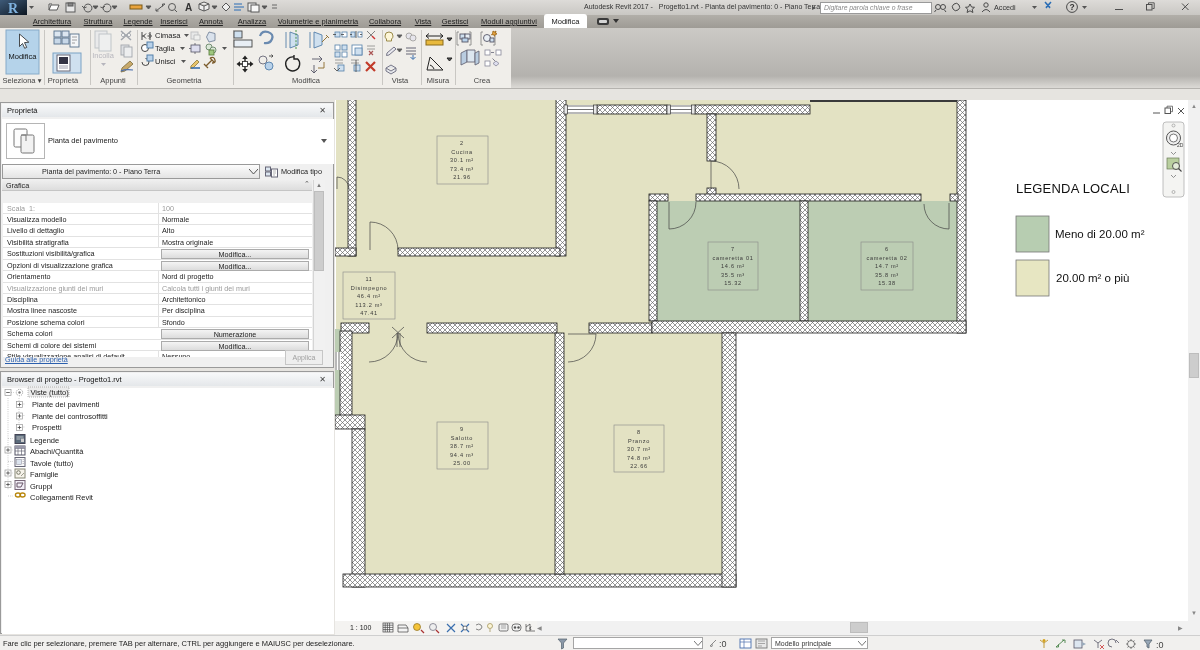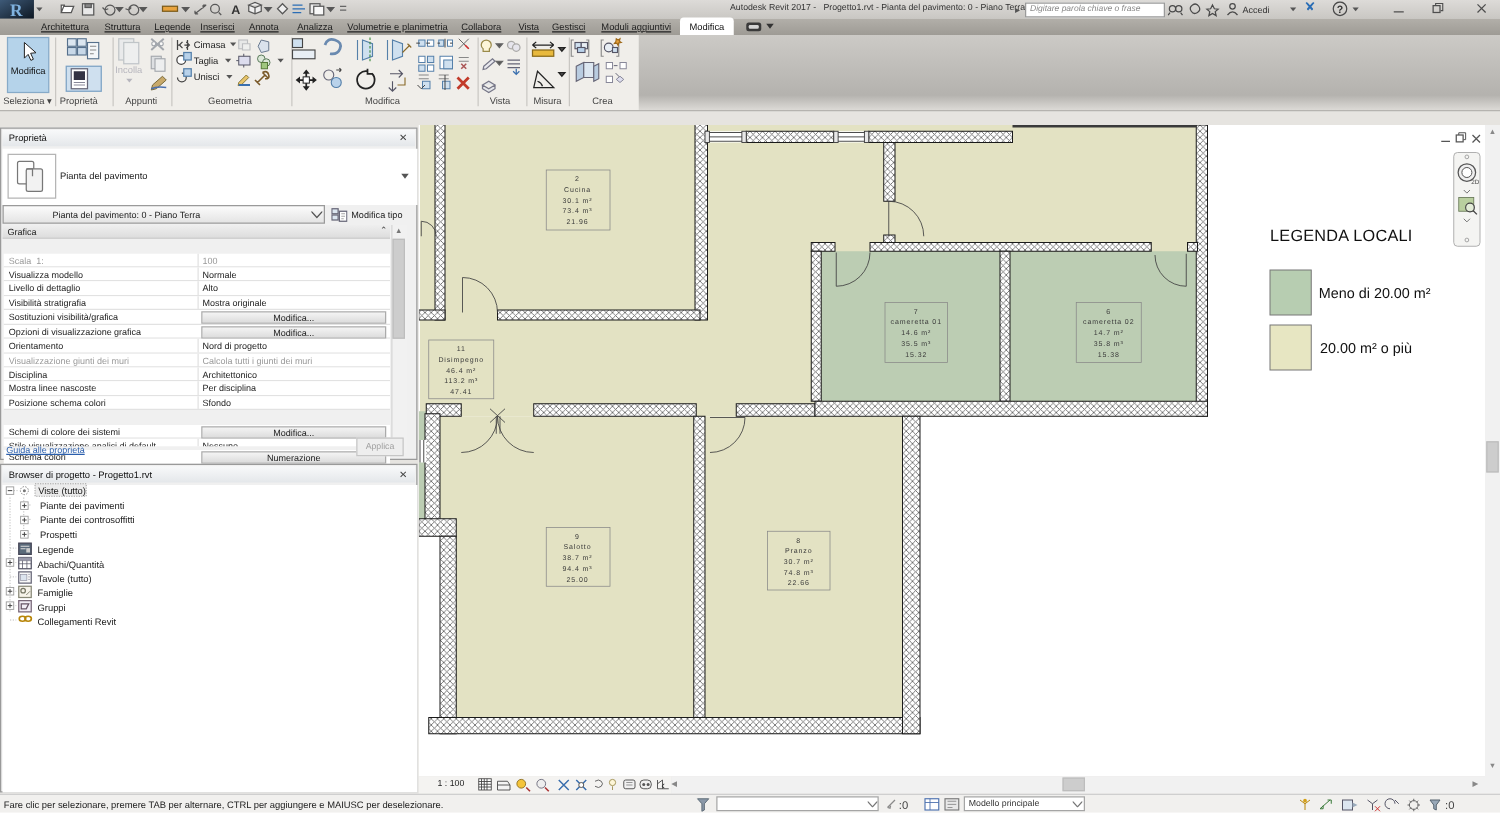--- a/index.html
+++ b/index.html
@@ -362,21 +362,21 @@
         <span class="pval">Architettonico</span>
       </div>
     <div class="prow" style="top:202px;height:12px;">
         <span class="plab">Mostra linee nascoste</span>
         <span class="pval">Per disciplina</span>
       </div>
     <div class="prow" style="top:214px;height:11px;">
         <span class="plab">Posizione schema colori</span>
         <span class="pval">Sfondo</span>
       </div>
-    <div class="prow" style="top:225px;height:12px;margin-top:32px;">
+    <div class="prow" style="top:225px;height:12px;">
         <span class="plab">Schema colori</span>
         <span class="pbtn">Numerazione</span>
       </div>
     <div class="prow" style="top:237px;height:11px;">
         <span class="plab">Schemi di colore dei sistemi</span>
         <span class="pbtn">Modifica...</span>
       </div>
     <div class="prow" style="top:248px;height:6px;border-bottom:none;overflow:hidden;padding-left:12px;">
         <span class="plab">Stile visualizzazione analisi di default</span>
         <span class="pval">Nessuno</span>

